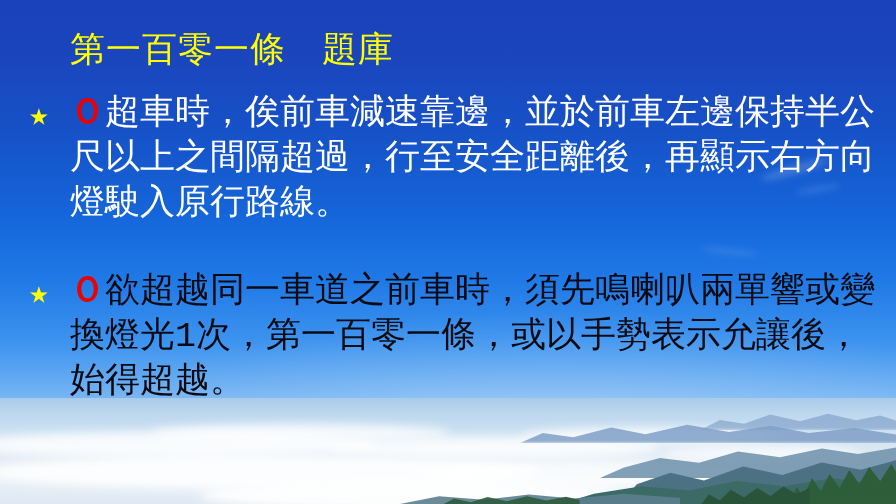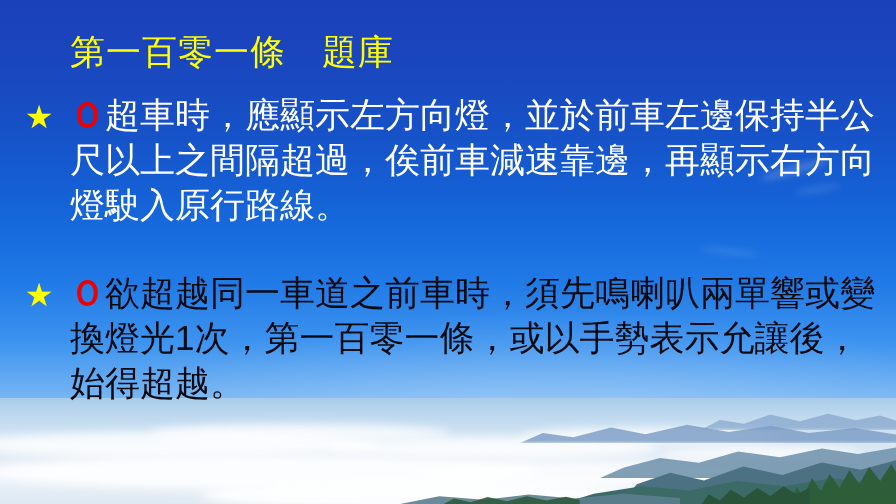--- a/index.html
+++ b/index.html
@@ -5,21 +5,21 @@
   html, body {
     margin: 0;
     padding: 0;
     background: #000;
   }
   #slide {
     position: relative;
     width: 896px;
     height: 504px;
     overflow: hidden;
-    font-family: Liberation Sans, sans-serif;
+    font-family: Liberation Mono, monospace;
     background: #1447c0;
   }
 
   
   .sky {
     position: absolute;
     left: 0; top: 0;
     width: 896px;
     height: 450px;
     background: linear-gradient(to bottom,
@@ -154,21 +154,21 @@
   <div class="ridge" style="left:400px;top:488px;width:280px;height:16px;background:#5d7f8e;clip-path:polygon(0% 100%,14% 52%,30% 74%,46% 40%,62% 66%,80% 36%,100% 62%,100% 100%);opacity:.9;"></div>
 
   <div class="trees" style="left:790px;top:455px;width:110px;height:50px;background:#2e5d3a;clip-path:polygon(0% 100%,6% 64%,12% 84%,20% 46%,28% 72%,36% 38%,45% 66%,54% 30%,63% 58%,72% 24%,82% 52%,92% 18%,100% 46%,100% 100%);"></div>
   <div class="trees" style="left:700px;top:478px;width:110px;height:28px;background:#29543a;clip-path:polygon(0% 100%,8% 58%,18% 80%,28% 42%,40% 70%,52% 36%,64% 64%,76% 30%,88% 58%,100% 34%,100% 100%);"></div>
   <div class="trees" style="left:440px;top:492px;width:140px;height:14px;background:#2d5a3c;clip-path:polygon(0% 100%,10% 46%,22% 74%,34% 36%,48% 66%,62% 30%,76% 60%,90% 34%,100% 58%,100% 100%);opacity:.9;"></div>
 
   <div class="title">第一百零一條　題庫</div>
 
   <div class="block p1" id="para1">
     <div class="star">★</div>
-    <div class="para"><span class="mark">Ｏ</span><span>超車時，應顯示左方向燈，並於前車左邊保持半公尺以上之間隔超過，俟前車減速靠邊，再顯示右方向燈駛入原行路線。</span></div>
+    <div class="para"><span class="mark">Ｏ</span><span>超車時，俟前車減速靠邊，並於前車左邊保持半公尺以上之間隔超過，行至安全距離後，再顯示右方向燈駛入原行路線。</span></div>
   </div>
 
   <div class="block p2" id="para2">
     <div class="star">★</div>
     <div class="para"><span class="mark">Ｏ</span><span>欲超越同一車道之前車時，須先鳴喇叭兩單響或變換燈光1次，第一百零一條，或以手勢表示允讓後，始得超越。</span></div>
   </div>
 
 </div>
 
 </body></html>

